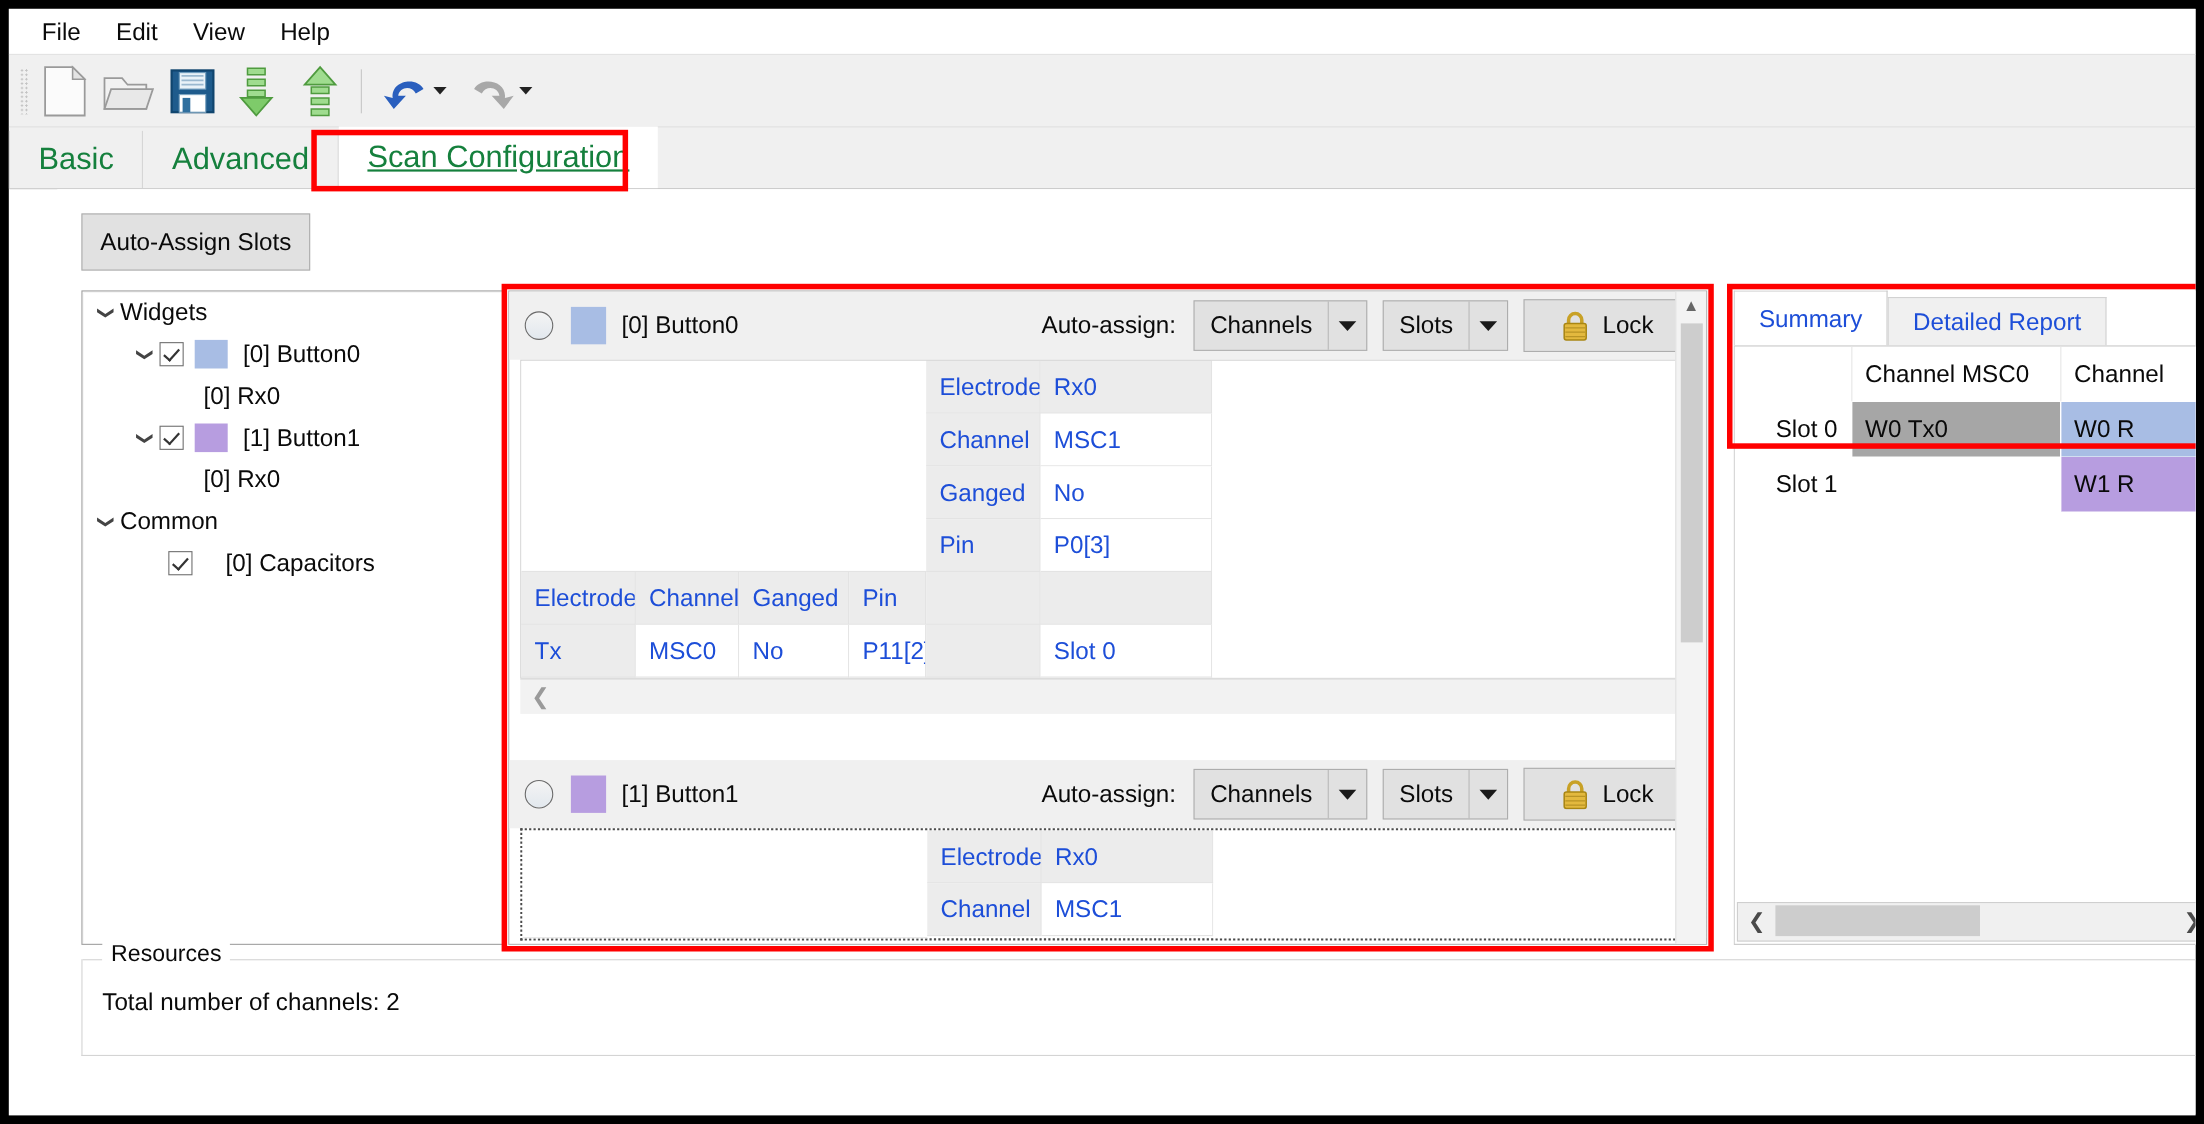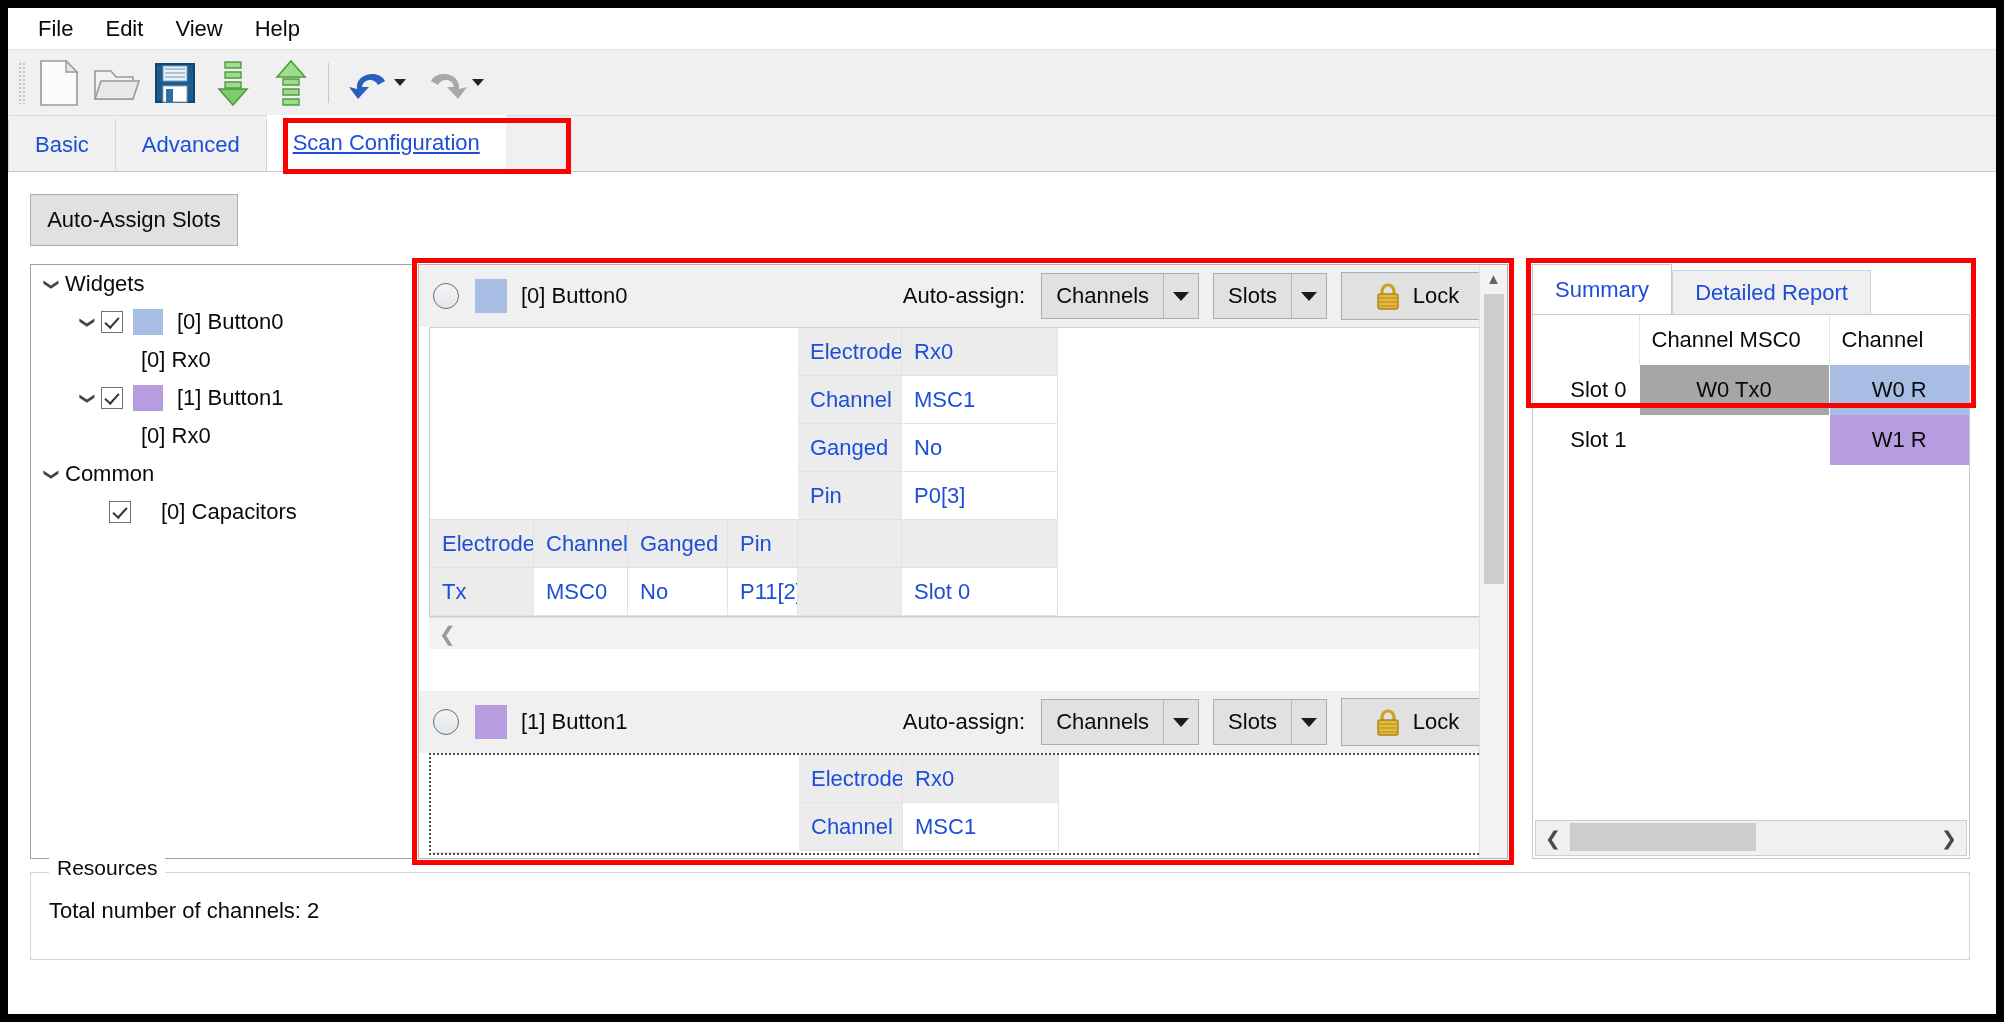--- a/index.html
+++ b/index.html
@@ -73,24 +73,24 @@
     height:56px;
     background:#f0f0f0;
     border-bottom:1px solid #c8c8c8;
     display:flex; align-items:flex-end;
     position:relative;
   }
   .tab {
     height:52px;
     padding:0 26px;
     display:flex; align-items:center;
-    font-size:22px;
+    font-size:28px;
     background:#f0f0f0;
     border-right:1px solid #d6d6d6;
-    color:#1d4ed8;
+    color:#15803d;
   }
   .tab.first { border-left:1px solid #d6d6d6; }
   .tab.active {
     background:#ffffff;
     height:56px;
     border:none;
     position:relative; z-index:3;text-decoration:underline;
   }
   .hl-tab {
     position:absolute;
@@ -99,20 +99,21 @@
     border:5px solid #ff0000;
     z-index:6;
     pointer-events:none;
   }
 
   
   .content {
     position:relative;
     height:841px;
     background:#ffffff;
+    margin-left:44px;
   }
 
   .aa-btn {
     position:absolute; left:22px; top:22px;
     width:208px; height:52px;
     background:#e1e1e1;
     border:1px solid #adadad;
     font-size:22px;
     display:flex; align-items:center; justify-content:center;
     color:#0a0a0a;
@@ -338,21 +339,21 @@
     font-weight:normal;
     padding:0 12px;
     white-space:nowrap;
     overflow:hidden;
     color:#0a0a0a;
   }
   .stable th.corner { width:106px; background:#ffffff; }
   .stable th.col { text-align:left; background:#ffffff; border-left:1px solid #e6e6e6; }
   .stable td.rowhdr { text-align:right; background:#ffffff; }
   .stable td.cellv {
-    text-align:center;
+    text-align:left;
     border-left:1px solid #ffffff;
   }
   .rhscroll {
     position:absolute; left:2px; right:2px; bottom:2px;
     height:36px;
     background:#f0f0f0;
     border:1px solid #cfcfcf;
     display:flex; align-items:center;
   }
   .rhs-arrow { width:34px; text-align:center; font-size:19px; color:#4a4a4a; }

